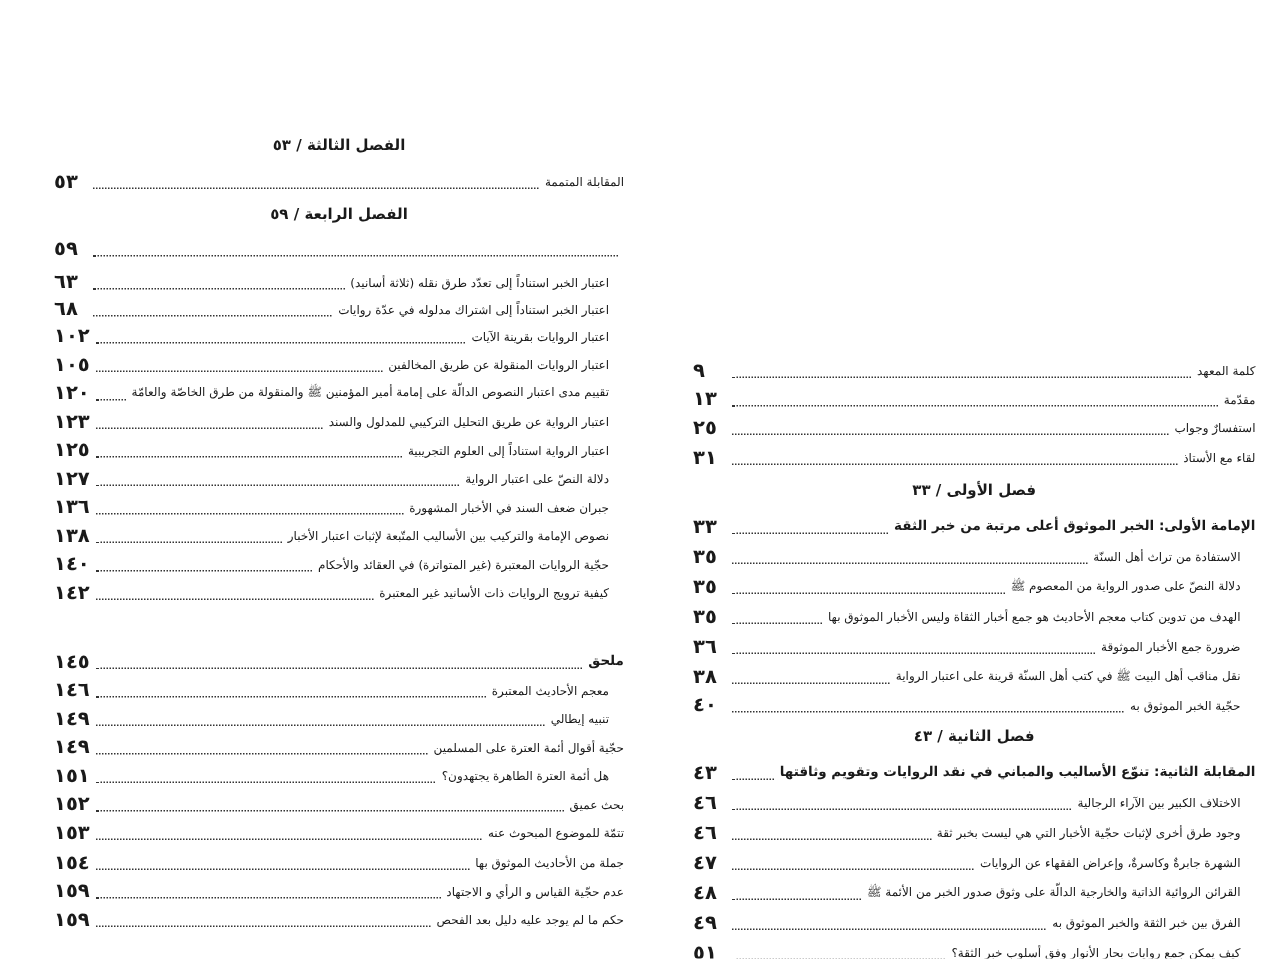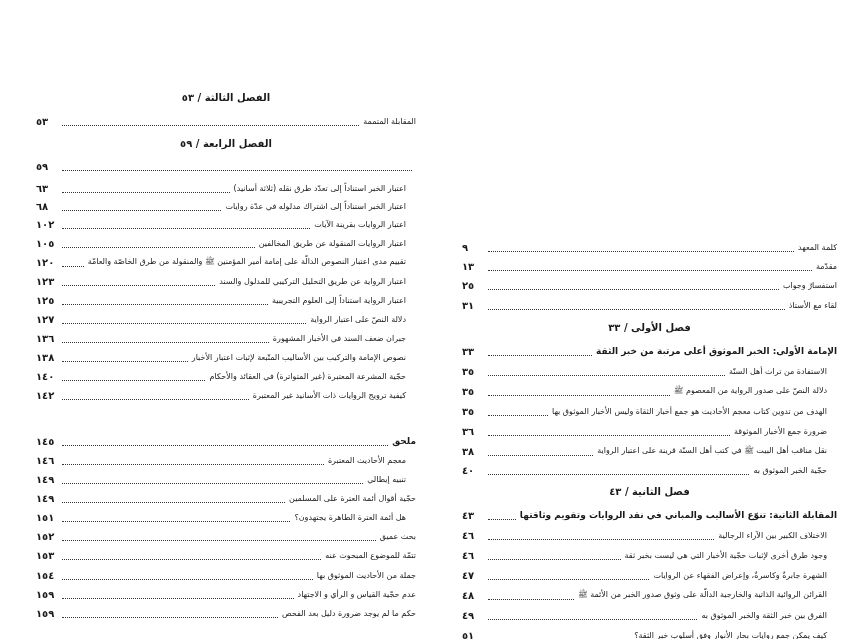--- a/index.html
+++ b/index.html
@@ -10,21 +10,21 @@
   .page-right { left:462px; width:375px; }
   .title { position:absolute; width:100%; text-align:center; font-size:13px; font-weight:bold; }
   .chapter { position:absolute; width:100%; text-align:center; font-size:10px; font-weight:bold; }
   .row { position:absolute; right:0; left:0; height:14px; display:flex; align-items:center;
          font-size:8px; white-space:nowrap; }
   .row.sub { right:10px; }
   .row.main { font-size:9px; font-weight:bold; }
   .row .label { flex:0 0 auto; }
   .row .dots { flex:1 1 auto; overflow:hidden; margin:0 4px; height:10px;
                border-bottom:1.5px dotted #333; position:relative; top:-1px; }
-  .row .page-no { flex:0 0 auto; min-width:22px; text-align:left; font-weight:bold; font-size:10px; }
+  .row .page-no { flex:0 0 auto; min-width:22px; text-align:left; font-weight:bold; font-size:13px; }
 </style>
 </head>
 <body>
 
 <div class="page page-left">
   <div class="chapter" style="top:62px">الفصل الثالثة / ٥٣</div>
   <div class="row" style="top:84px">
     <span class="label">المقابلة المتممة</span>
       <span class="dots"></span>
       <span class="page-no">٥٣</span>
@@ -79,21 +79,21 @@
       <span class="label">جبران ضعف السند في الأخبار المشهورة</span>
       <span class="dots"></span>
       <span class="page-no">١٣٦</span>
     </div>
   <div class="row sub" style="top:320px">
       <span class="label">نصوص الإمامة والتركيب بين الأساليب المتّبعة لإثبات اعتبار الأخبار</span>
       <span class="dots"></span>
       <span class="page-no">١٣٨</span>
     </div>
   <div class="row sub" style="top:339px">
-      <span class="label">حجّية المشرعة المعتبرة (غير المتواترة) في العقائد والأحكام</span>
+      <span class="label">حجّية الروايات المعتبرة (غير المتواترة) في العقائد والأحكام</span>
       <span class="dots"></span>
       <span class="page-no">١٤٠</span>
     </div>
   <div class="row sub" style="top:358px">
       <span class="label">كيفية ترويج الروايات ذات الأسانيد غير المعتبرة</span>
       <span class="dots"></span>
       <span class="page-no">١٤٢</span>
     </div>
 
   <div class="row main" style="top:404px">
@@ -135,21 +135,21 @@
       <span class="label">جملة من الأحاديث الموثوق بها</span>
       <span class="dots"></span>
       <span class="page-no">١٥٤</span>
     </div>
   <div class="row" style="top:557px">
       <span class="label">عدم حجّية القياس و الرأي و الاجتهاد</span>
       <span class="dots"></span>
       <span class="page-no">١٥٩</span>
     </div>
   <div class="row" style="top:576px">
-      <span class="label">حكم ما لم يوجد ضرورة دليل بعد الفحص</span>
+      <span class="label">حكم ما لم يوجد عليه دليل بعد الفحص</span>
       <span class="dots"></span>
       <span class="page-no">١٥٩</span>
     </div>
 </div>
 
 <div class="page page-right">
 
   <div class="row" style="top:210px">
       <span class="label">كلمة المعهد</span>
       <span class="dots"></span>

